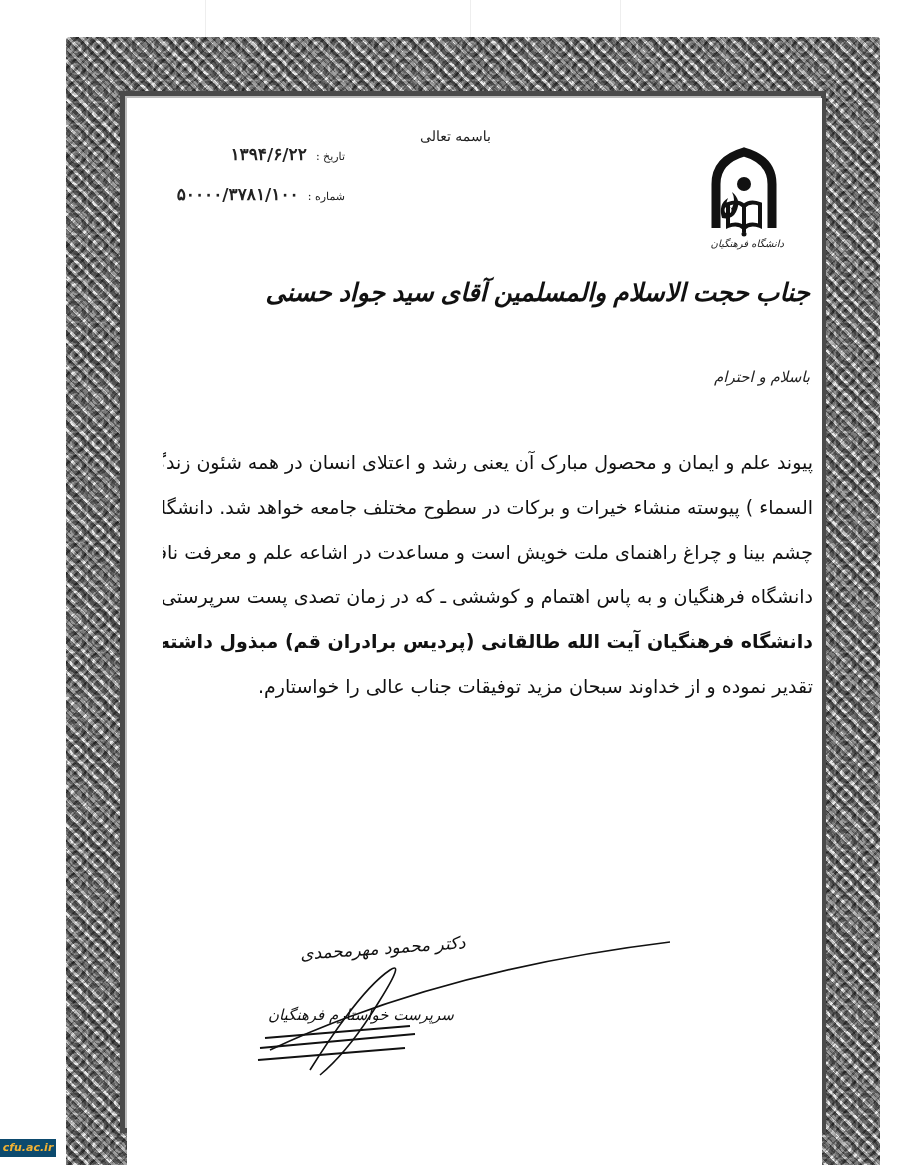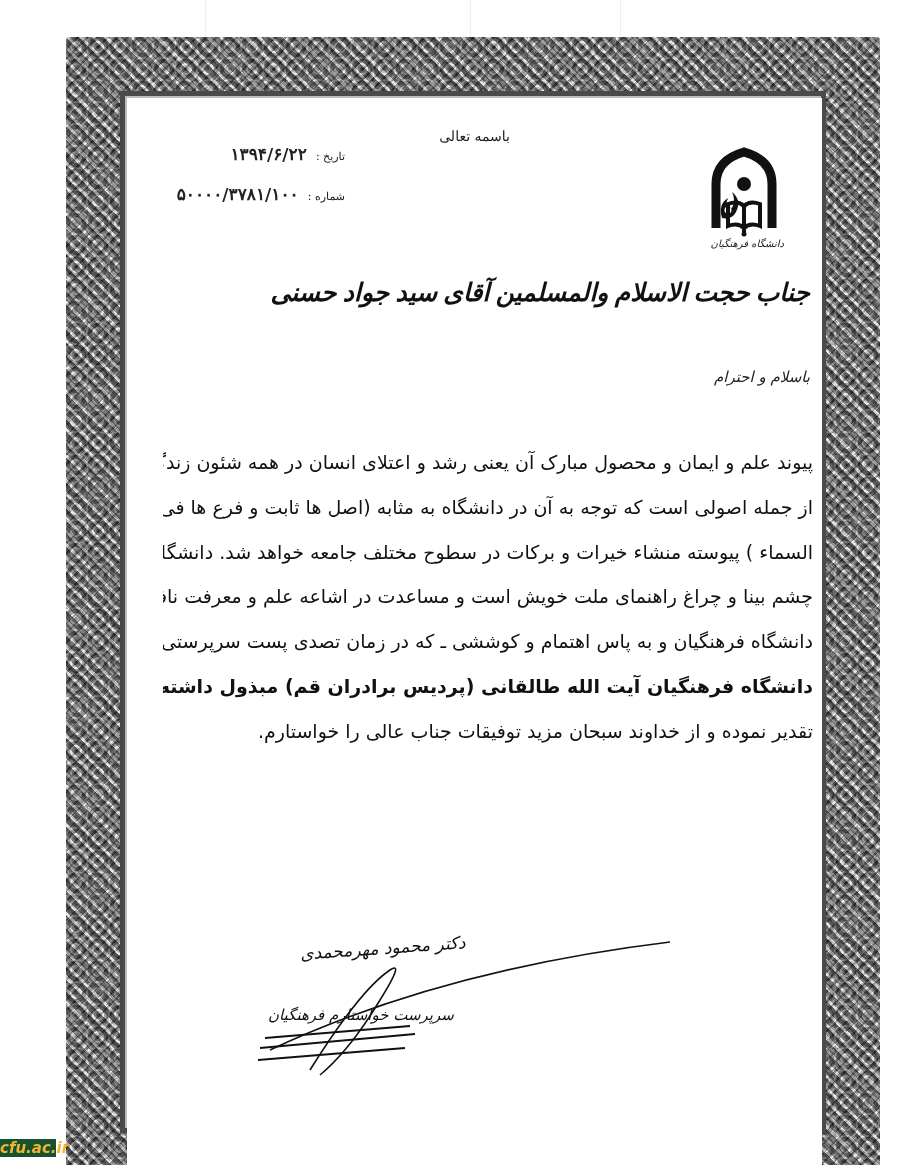--- a/index.html
+++ b/index.html
@@ -33,56 +33,56 @@
       position:absolute; left:54px; top:54px; right:54px; bottom:54px;
       border:5px solid #4a4a4a;
       box-shadow: inset 0 0 0 2px #bdbdbd, inset 0 0 0 4px #5c5c5c;
       background:#ffffff;
     }
     .page-area {
       position:absolute; left:127px; top:98px; width:695px; height:1070px; background:#fff;
     }
 
     
-    .basmala { position:absolute; left:420px; top:128px; width:90px; text-align:right;
+    .basmala { position:absolute; left:420px; top:128px; width:90px; text-align:left;
       font-family:"DejaVu Serif", serif; font-size:14px; direction:rtl; color:#222; }
     .meta-row { position:absolute; direction:rtl; font-family:"DejaVu Serif", serif; color:#222; white-space:nowrap; }
     .meta-row .lbl { font-size:11px; margin-left:4px; }
     .meta-row .val { font-size:17px; font-weight:bold; letter-spacing:1px; }
     .date-row { right:555px; top:144px; }
     .number-row { right:555px; top:184px; }
 
     
     .logo { position:absolute; left:704px; top:146px; width:80px; height:112px; }
     .logo-caption { position:absolute; left:0; top:92px; width:80px; text-align:right;
       direction:rtl; font-family:"DejaVu Serif", serif; font-size:10px; font-style:italic; color:#222; }
 
     
     .addressee { position:absolute; right:90px; top:278px; direction:rtl;
-      font-family:Liberation Serif, serif; font-style:italic; font-weight:bold; font-size:25px; color:#111; white-space:nowrap; }
+      font-family:Liberation Sans, sans-serif; font-style:italic; font-weight:bold; font-size:25px; color:#111; white-space:nowrap; }
     .greeting { position:absolute; right:90px; top:368px; direction:rtl;
       font-family:"DejaVu Serif", serif; font-style:italic; font-size:15px; color:#222; }
 
     
     .body-text { position:absolute; left:163px; width:650px; top:440px; direction:rtl; }
     .body-line { height:44.8px; line-height:44.8px; font-family:"DejaVu Sans", sans-serif;
       font-size:19px; color:#111; white-space:nowrap; text-align:justify; text-align-last:justify; overflow:hidden; }
     .body-line.last { text-align-last:right; }
     .body-line.bold { font-weight:bold; }
 
     
     .sig-name { position:absolute; left:300px; top:938px; direction:rtl;
       font-family:"DejaVu Serif", serif; font-style:italic; font-size:17px; color:#111; white-space:nowrap; transform:rotate(-4deg); }
     .sig-title { position:absolute; left:268px; top:1006px; direction:rtl;
       font-family:"DejaVu Serif", serif; font-style:italic; font-size:15px; color:#111; white-space:nowrap; }
     .signature-stroke { position:absolute; left:240px; top:930px; width:440px; height:150px; }
 
     
-    .watermark { position:absolute; left:0; top:1139px; width:56px; height:18px; background:#14532d;
-      color:#f2b233; font-family:"DejaVu Sans", sans-serif; font-weight:bold; font-style:italic; font-size:15px;
+    .watermark { position:absolute; left:0; top:1139px; width:56px; height:18px; background:#0c4a6e;
+      color:#f2b233; font-family:"DejaVu Sans", sans-serif; font-weight:bold; font-style:italic; font-size:11px;
       line-height:18px; text-align:center; }
   </style>
 </head>
 <body>
 
 <div class="scanline" style="left:205px"></div>
 <div class="scanline" style="left:470px"></div>
 <div class="scanline" style="left:620px"></div>
 
 <div class="border-frame">
@@ -114,21 +114,20 @@
     <circle cx="40" cy="88" r="2.5" fill="#111"></circle>
   </svg>
   <div class="logo-caption">دانشگاه فرهنگیان</div>
 </div>
 
 <div class="addressee">جناب حجت الاسلام والمسلمین آقای سید جواد حسنی</div>
 <div class="greeting">باسلام و احترام</div>
 
 <div class="body-text">
   <div class="body-line">پیوند علم و ایمان و محصول مبارک آن یعنی رشد و اعتلای انسان در همه شئون زندگی</div>
-  <div class="body-line">از جمله اصولی است که توجه به آن در دانشگاه به مثابه (اصل ها ثابت و فرع ها فی</div>
   <div class="body-line">السماء ) پیوسته منشاء خیرات و برکات در سطوح مختلف جامعه خواهد شد. دانشگاه</div>
   <div class="body-line">چشم بینا و چراغ راهنمای ملت خویش است و مساعدت در اشاعه علم و معرفت نافع</div>
   <div class="body-line">دانشگاه فرهنگیان و به پاس اهتمام و کوششی ـ که در زمان تصدی پست سرپرستی</div>
   <div class="body-line bold">دانشگاه فرهنگیان آیت الله طالقانی (پردیس برادران قم) مبذول داشته اید، از شما</div>
   <div class="body-line last">تقدیر نموده و از خداوند سبحان مزید توفیقات جناب عالی را خواستارم.</div>
 </div>
 
 <div class="sig-name">دکتر محمود مهرمحمدی</div>
 <svg class="signature-stroke" viewBox="0 0 440 150">
   <path d="M30 120 Q200 40 430 12" fill="none" stroke="#111" stroke-width="1.6"></path>

